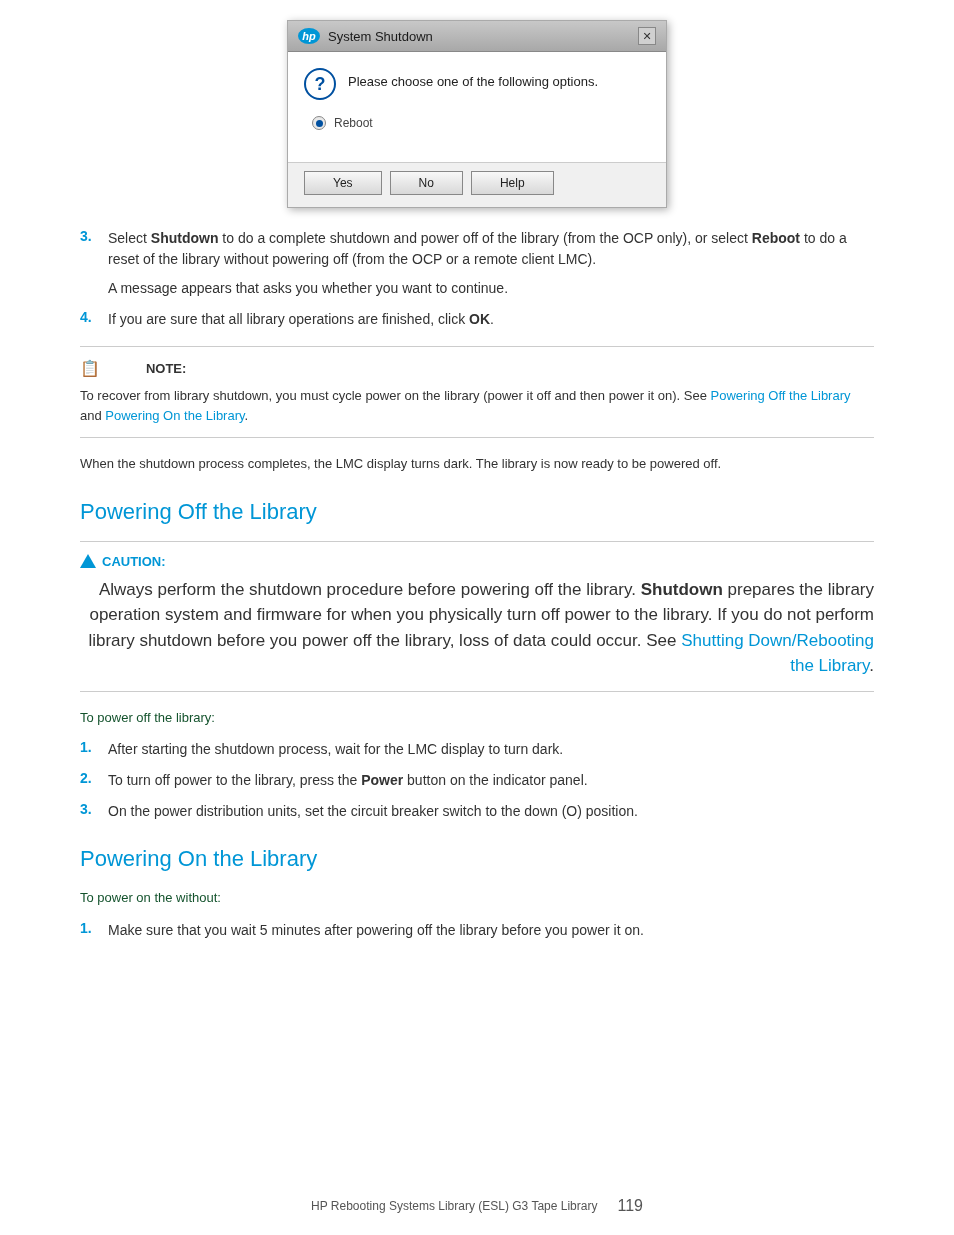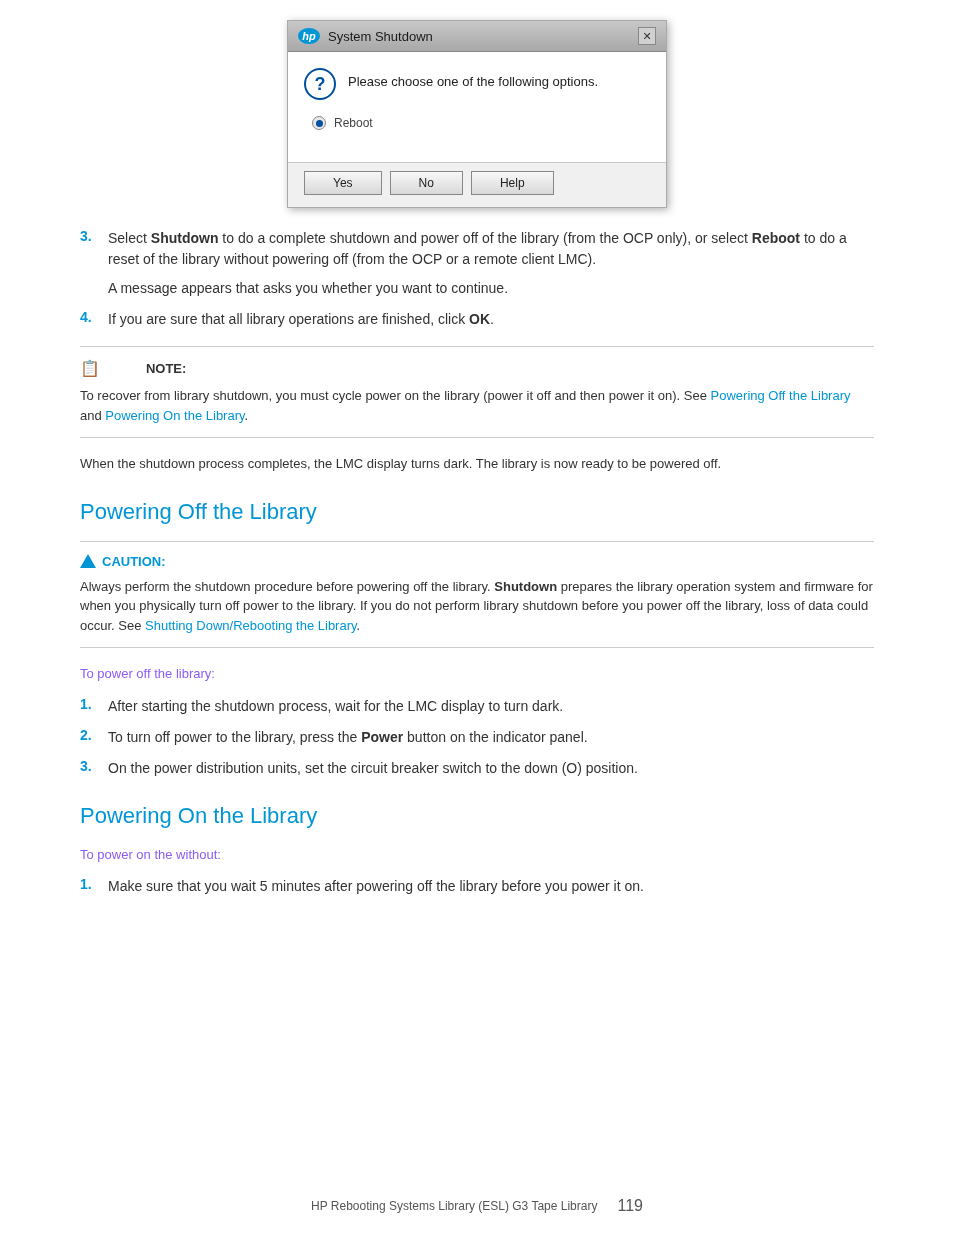--- a/index.html
+++ b/index.html
@@ -220,20 +220,21 @@
       line-height: 1.5;
       color: #333;
     }
 
     
     .caution-box {
       border-top: 1px solid #ccc;
       border-bottom: 1px solid #ccc;
       padding: 12px 0;
       margin: 16px 0;
+      text-align: right;
     }
 
     .caution-header {
       display: flex;
       align-items: center;
       gap: 6px;
       margin-bottom: 8px;
     }
 
     .caution-triangle {
@@ -244,21 +245,21 @@
       border-bottom: 14px solid #0096d6;
     }
 
     .caution-label {
       color: #0096d6;
       font-weight: bold;
       font-size: 13px;
     }
 
     .caution-text {
-      font-size: 13px;
+      font-size: 17px;
       line-height: 1.5;
       color: #333;
     }
 
     
     .section-heading {
       color: #0096d6;
       font-size: 22px;
       font-weight: normal;
       margin: 24px 0 16px 0;
@@ -278,21 +279,21 @@
     
     .link {
       color: #0096d6;
       text-decoration: none;
     }
 
     
     .intro-para {
       font-size: 13px;
       line-height: 1.5;
-      color: #8b5cf6;
+      color: #14532d;
       margin-bottom: 6px;
     }
 
     
     .page-footer {
       position: absolute;
       bottom: 20px;
       left: 0;
       right: 0;
       display: flex;

